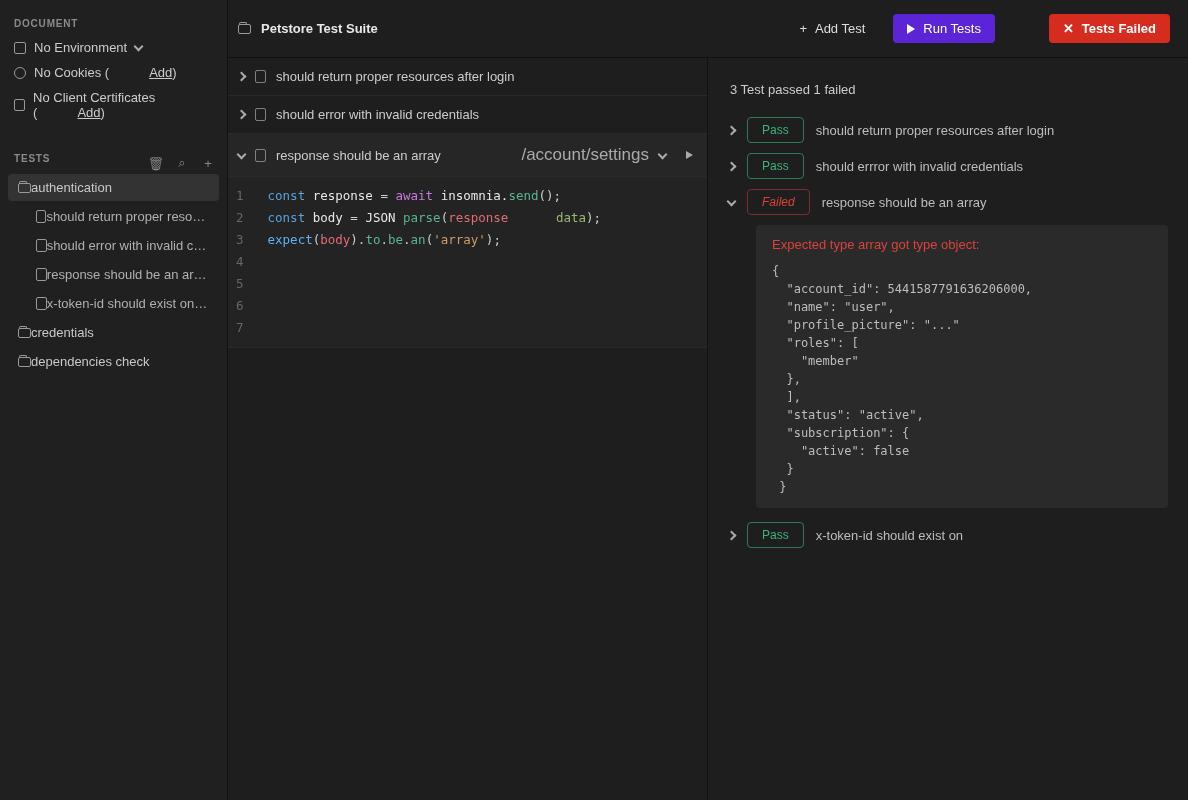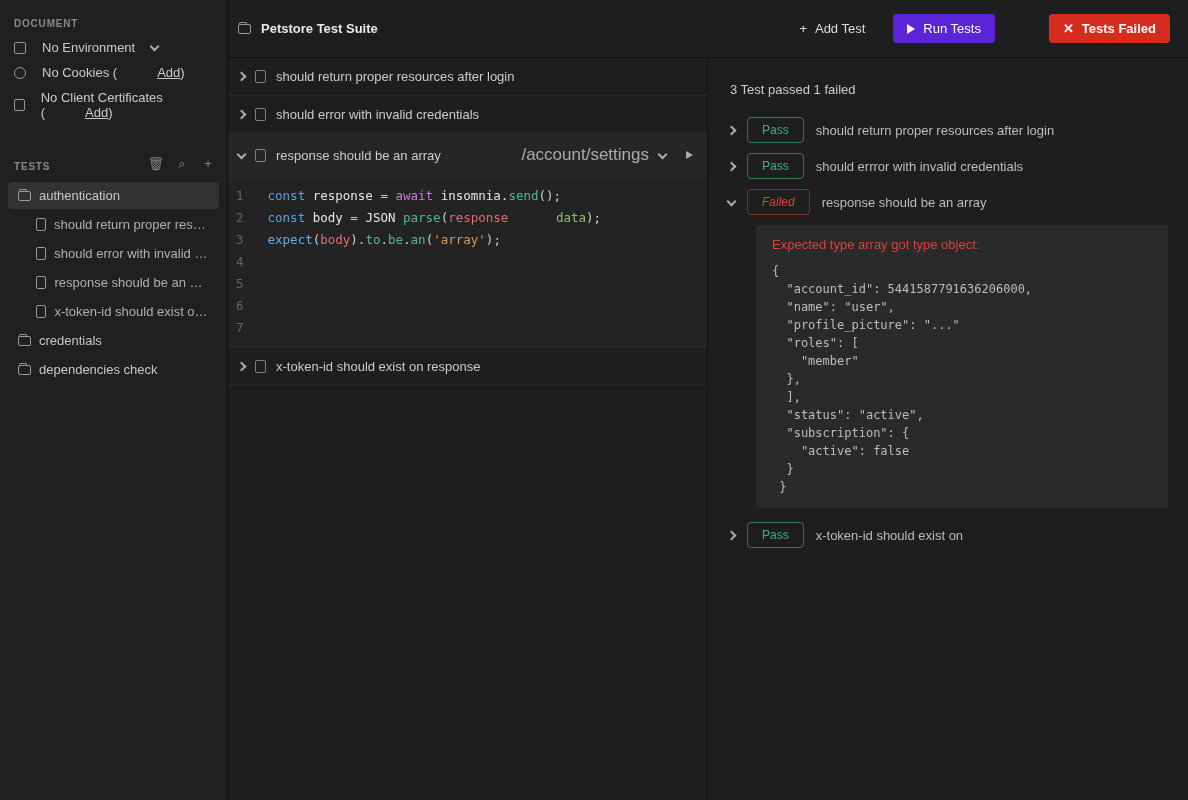--- a/index.html
+++ b/index.html
@@ -35,40 +35,39 @@
 .section-label {
   font-size: 10px;
   letter-spacing: 0.8px;
   color: #8a8a8a;
   padding: 14px 14px 6px 14px;
   font-weight: 700;
 }
 .env-row, .cookies-row, .cert-row {
   display: flex;
   align-items: center;
-  gap: 16px;
+  gap: 8px;
   padding: 5px 14px;
   color: #ccc;
 }
 .box-icon { width:12px; height:12px; border:1.5px solid #999; border-radius:2px; display:inline-block; }
 .link { text-decoration: underline; color:#ccc; cursor:pointer;margin-left:40px; }
 .tests-header {
   display:flex;
-  align-items:center;
+  align-items:flex-end;
   justify-content:space-between;
   padding: 0 12px 0 14px;
-  margin-top: 24px;
+  margin-top: 16px;
 }
 .tests-header .icons { display:flex; gap:12px; color:#888;}
 .trash-icon,.search-icon,.plus-icon{ width:14px; height:14px; display:inline-flex; align-items:center; justify-content:center;}
 .tree { padding: 2px 4px 0 4px; }
 .tree-item {
   display:flex;
   align-items:center;
-  gap:8px;
   padding:6px 10px;
   border-radius:4px;
   cursor:pointer;
   margin: 2px 4px;
   color:#c8c8c8;
 }
 .tree-item.active { background:#333; }
 .tree-item.child { padding-left: 28px; color:#b0b0b0; }
 .folder-icon { width:13px; height:10px; border:1.5px solid #999; border-radius:2px; display:inline-block; position:relative;}
 .folder-icon::before{content:"";position:absolute;top:-3px;left:0;width:6px;height:2px;border:1.5px solid #999;border-bottom:none;border-radius:2px 2px 0 0;}
@@ -258,25 +257,20 @@
           <div><span class="kw">const </span><span class="obj">response</span><span class="pun"> = </span><span class="aw">await </span><span class="obj">insomnia.</span><span class="mth">send</span><span class="pun">();</span></div>
           <div><span class="kw">const </span><span class="obj">body</span><span class="pun"> = </span><span class="obj">JSON </span><span class="mth">parse</span><span class="pun">(</span><span class="id">response </span><span class="prop">data</span><span class="pun">);</span></div>
           <div><span class="fn">expect</span><span class="pun">(</span><span class="id">body</span><span class="pun">).</span><span class="mth">to</span><span class="pun">.</span><span class="mth">be</span><span class="pun">.</span><span class="mth">an</span><span class="pun">(</span><span class="str">'array'</span><span class="pun">);</span></div>
           <div></div>
             <div></div>
             <div></div>
             <div></div>
         </div>
       </div>
 
-      <div class="test-row">
-        <span class="chev-right"></span>
-        <span class="file-icon"></span>
-        <span>x-token-id should exist on response</span>
-      </div>
     </div>
 
     <div class="results-col">
       <div class="summary">3 Test passed 1 failed</div>
 
       <div class="result-row">
         <span class="chev-right"></span>
         <span class="badge pass">Pass</span>
         <span class="result-label">should return proper resources after login</span>
       </div>

